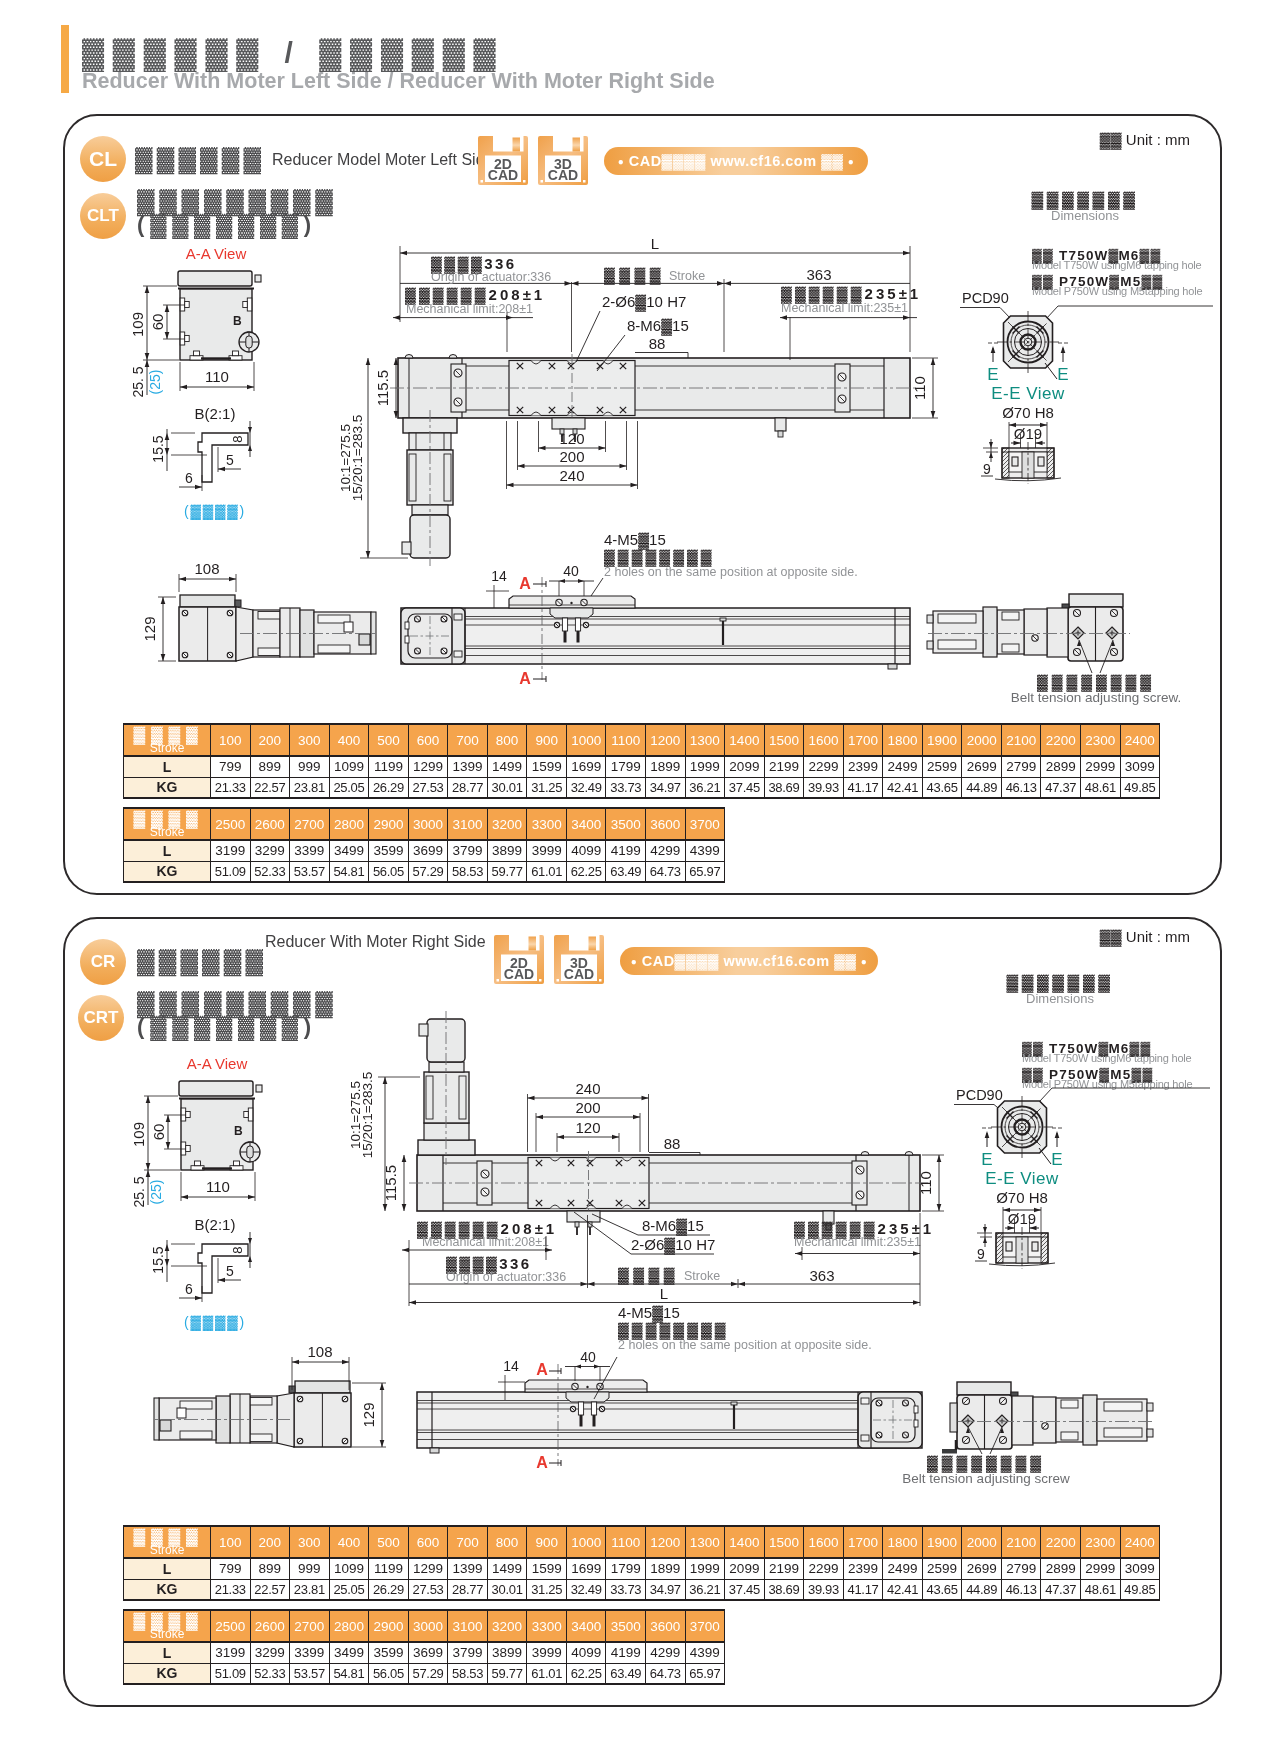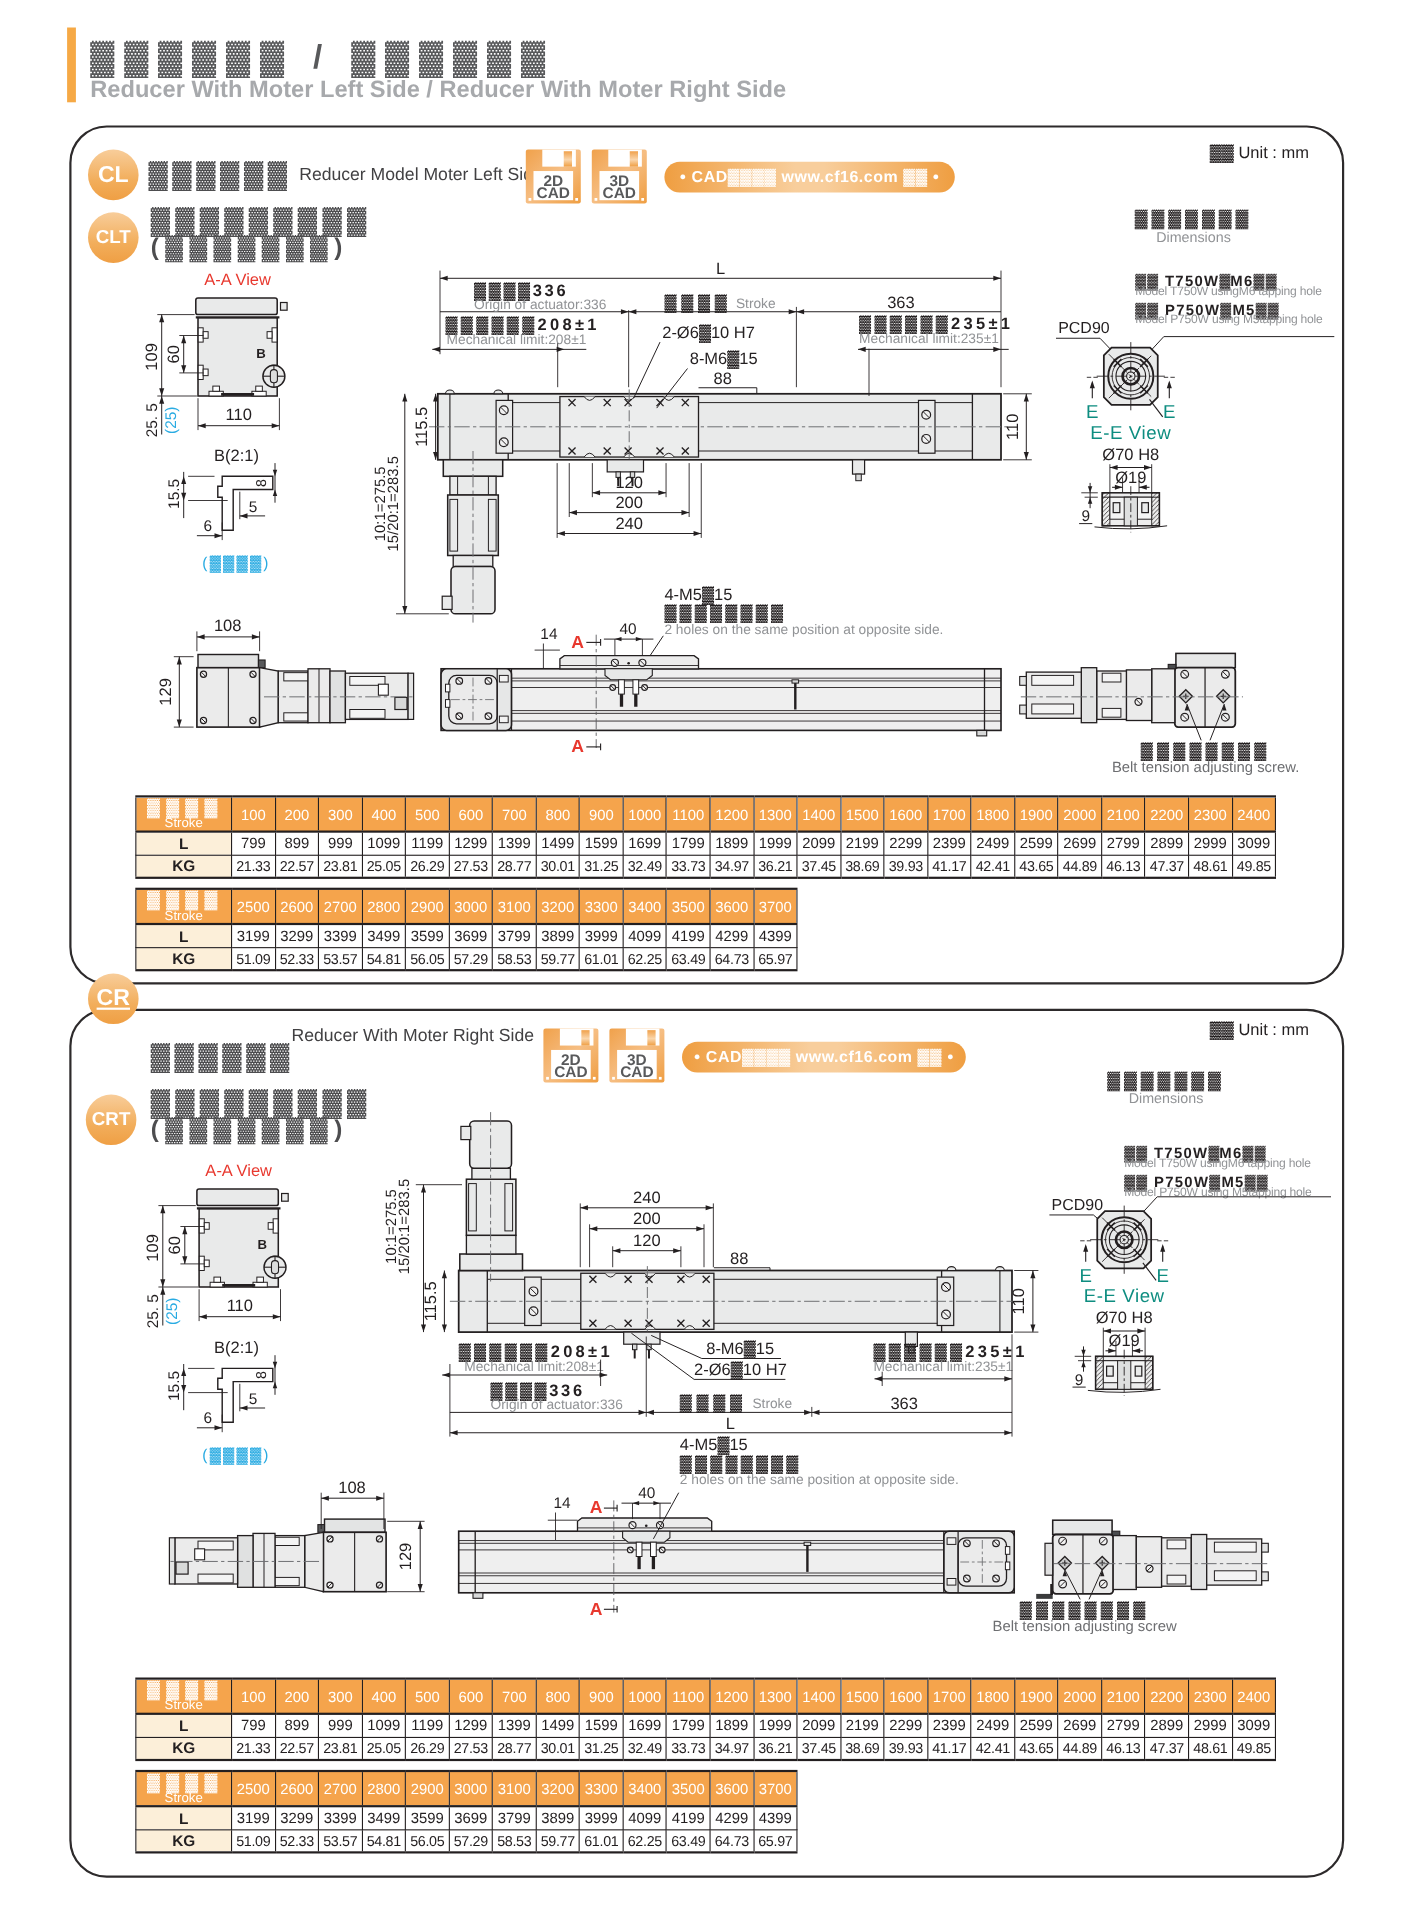--- a/index.html
+++ b/index.html
@@ -17,21 +17,21 @@
 <div style="position:absolute;left:82px;top:36px;font-size:30px;font-weight:bold;color:#58595B;letter-spacing:9px;">▓▓▓▓▓▓ / ▓▓▓▓▓▓</div>
 <div style="position:absolute;left:82px;top:69px;font-size:21.5px;font-weight:bold;color:#A7A9AC;">Reducer With Moter Left Side / Reducer With Moter Right Side</div>
 <div style="position:absolute;left:63px;top:114px;width:1159px;height:781px;border:2px solid #2D2A2B;border-radius:34px;"></div>
 <div style="position:absolute;left:63px;top:917px;width:1159px;height:790px;border:2px solid #2D2A2B;border-radius:34px;"></div>
 <div style="position:absolute;left:80px;top:136px;width:46px;height:46px;border-radius:50%;background:linear-gradient(180deg,#F8CD9A 0%,#F2AE5C 60%,#EF9F44 100%);color:#fff;font-weight:bold;font-size:21px;display:flex;align-items:center;justify-content:center;">CL</div>
 <div style="position:absolute;left:80px;top:193px;width:46px;height:46px;border-radius:50%;background:linear-gradient(180deg,#F8CD9A 0%,#F2AE5C 60%,#EF9F44 100%);color:#fff;font-weight:bold;font-size:17px;display:flex;align-items:center;justify-content:center;">CLT</div>
 <div style="position:absolute;left:135px;top:145px;font-size:24px;font-weight:bold;color:#4D4D4F;letter-spacing:4.2px;">▓▓▓▓▓▓</div>
 <div style="position:absolute;left:272px;top:151px;font-size:16px;color:#414042;">Reducer Model Moter Left Side</div>
 <div style="position:absolute;left:137px;top:187px;font-size:24px;font-weight:bold;color:#4D4D4F;letter-spacing:4.8px;">▓▓▓▓▓▓▓▓▓</div>
 <div style="position:absolute;left:137px;top:212px;font-size:22px;font-weight:bold;color:#4D4D4F;letter-spacing:5.9px;">(▓▓▓▓▓▓▓)</div>
-<div style="position:absolute;left:80px;top:885px;width:46px;height:46px;border-radius:50%;background:linear-gradient(180deg,#F8CD9A 0%,#F2AE5C 60%,#EF9F44 100%);color:#fff;font-weight:bold;font-size:21px;display:flex;align-items:center;justify-content:center;text-decoration:underline;">CR</div>
+<div style="position:absolute;left:80px;top:939px;width:46px;height:46px;border-radius:50%;background:linear-gradient(180deg,#F8CD9A 0%,#F2AE5C 60%,#EF9F44 100%);color:#fff;font-weight:bold;font-size:17px;display:flex;align-items:center;justify-content:center;">CR</div>
 <div style="position:absolute;left:78px;top:995px;width:46px;height:46px;border-radius:50%;background:linear-gradient(180deg,#F8CD9A 0%,#F2AE5C 60%,#EF9F44 100%);color:#fff;font-weight:bold;font-size:17px;display:flex;align-items:center;justify-content:center;">CRT</div>
 <div style="position:absolute;left:137px;top:947px;font-size:24px;font-weight:bold;color:#4D4D4F;letter-spacing:4.2px;">▓▓▓▓▓▓</div>
 <div style="position:absolute;left:265px;top:933px;font-size:16px;color:#414042;">Reducer With Moter Right Side</div>
 <div style="position:absolute;left:137px;top:989px;font-size:24px;font-weight:bold;color:#4D4D4F;letter-spacing:4.8px;">▓▓▓▓▓▓▓▓▓</div>
 <div style="position:absolute;left:137px;top:1014px;font-size:22px;font-weight:bold;color:#4D4D4F;letter-spacing:5.9px;">(▓▓▓▓▓▓▓)</div>
 <div style="position:absolute;left:604px;top:147px;width:264px;height:28px;border-radius:14px;background:linear-gradient(90deg,#EF9E41 0%,#F8CE9C 45%,#F8CE9C 55%,#EF9E41 100%);color:#fff;font-weight:bold;font-size:14.5px;display:flex;align-items:center;justify-content:center;letter-spacing:0.5px;"><span style="font-size:10px;">●</span>&nbsp;CAD▓▓▓▓ www.cf16.com ▓▓&nbsp;<span style="font-size:10px;">●</span></div>
 <div style="position:absolute;left:620px;top:947px;width:258px;height:28px;border-radius:14px;background:linear-gradient(90deg,#EF9E41 0%,#F8CE9C 45%,#F8CE9C 55%,#EF9E41 100%);color:#fff;font-weight:bold;font-size:14.5px;display:flex;align-items:center;justify-content:center;letter-spacing:0.5px;"><span style="font-size:10px;">●</span>&nbsp;CAD▓▓▓▓ www.cf16.com ▓▓&nbsp;<span style="font-size:10px;">●</span></div>
 <div style="position:absolute;left:1060px;top:131px;width:130px;text-align:right;font-size:15px;color:#231F20;">▓▓ Unit : mm</div>
 <div style="position:absolute;left:1060px;top:928px;width:130px;text-align:right;font-size:15px;color:#231F20;">▓▓ Unit : mm</div>
 <div style="position:absolute;left:985px;top:191px;width:200px;text-align:center;font-size:16px;font-weight:bold;color:#231F20;letter-spacing:3.6px;">▓▓▓▓▓▓▓</div>

